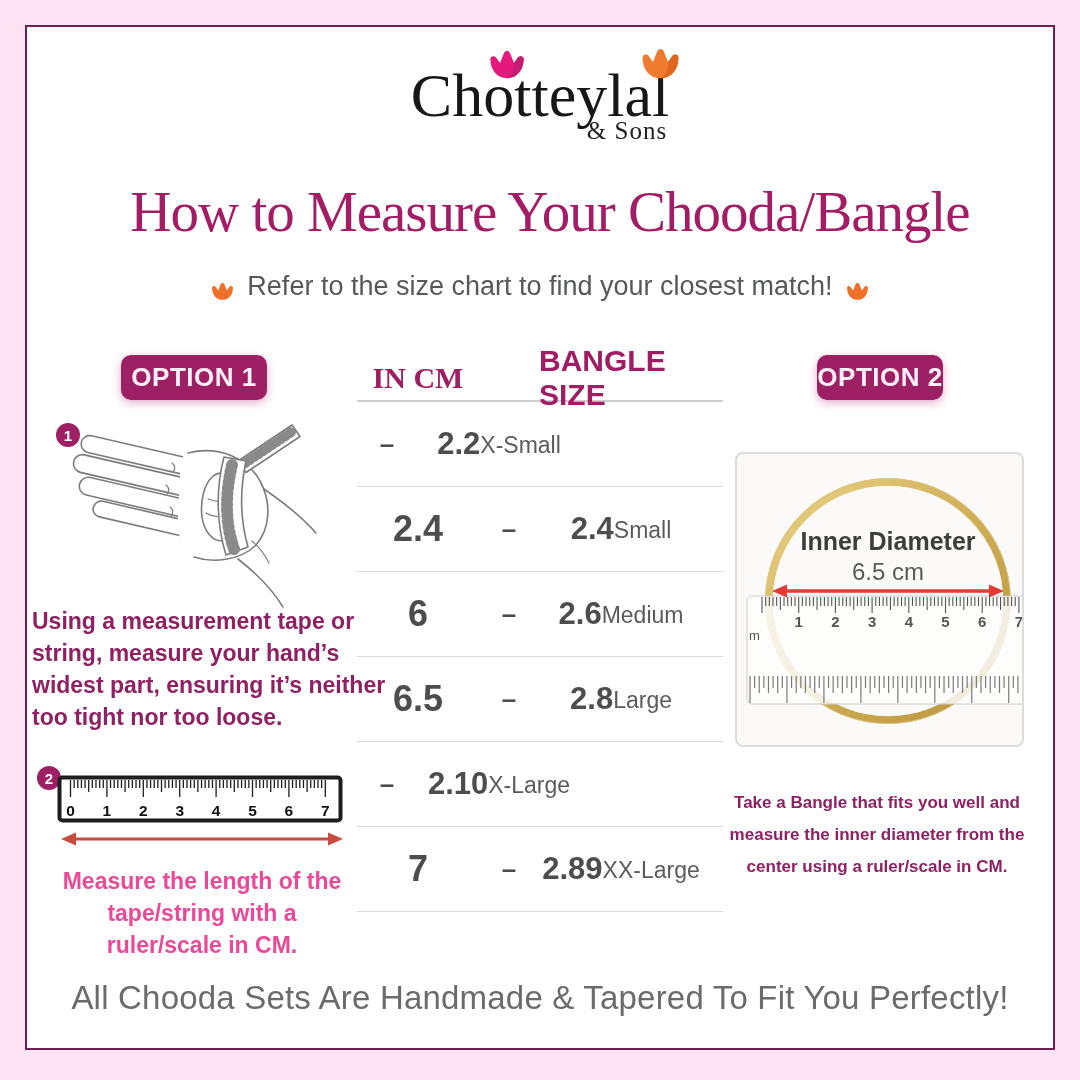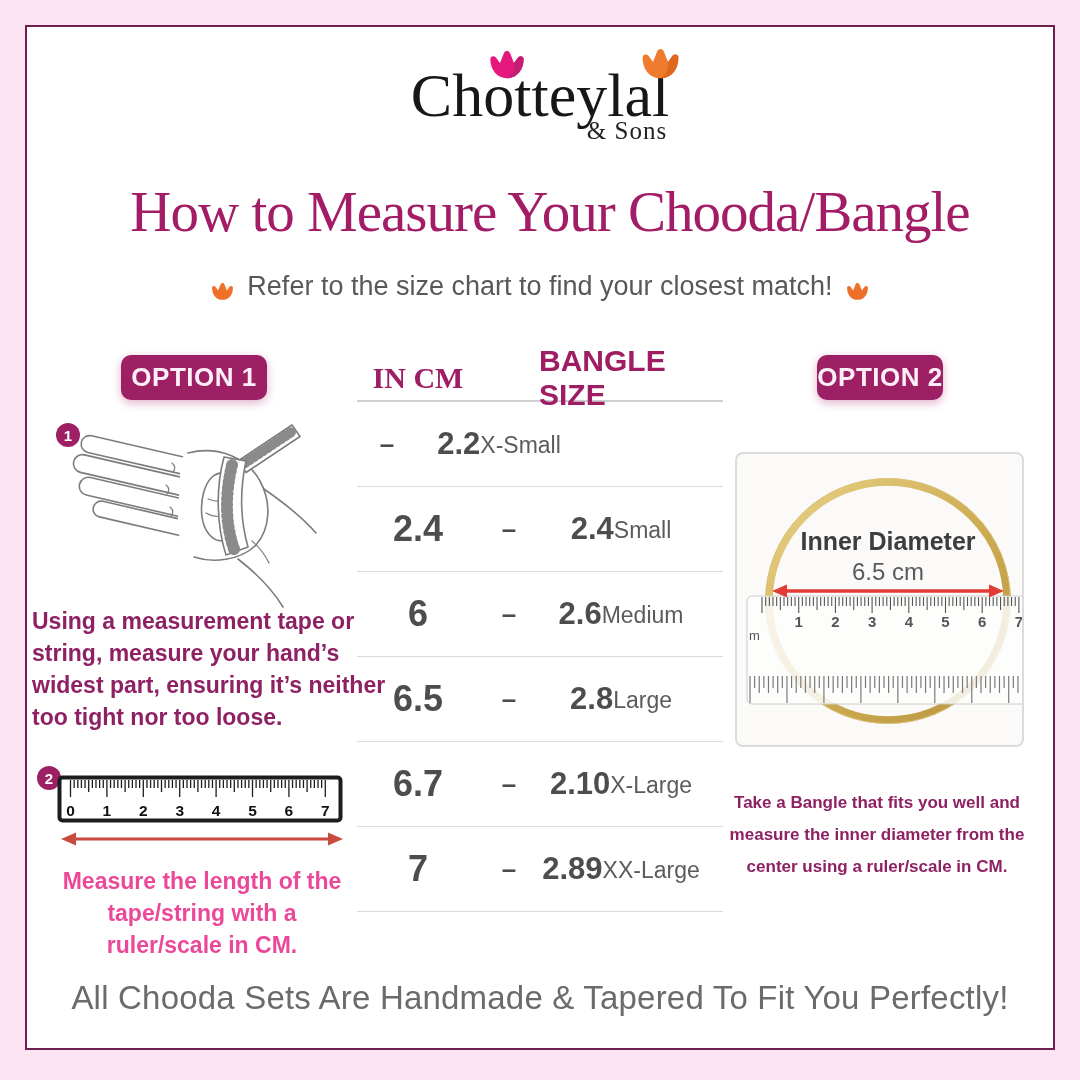--- a/index.html
+++ b/index.html
@@ -172,21 +172,20 @@
     </div>
     <div class="trow">
       <div class="cm-val">6.5</div>
       <div class="dash">–</div>
       <div class="size-cell">
           <span class="size-val">2.8</span>
           <span class="size-label">Large</span>
         </div>
     </div>
     <div class="trow">
-      <div class="cm-val">6.7</div>
       <div class="dash">–</div>
       <div class="size-cell">
           <span class="size-val">2.10</span>
           <span class="size-label">X-Large</span>
         </div>
     </div>
     <div class="trow">
       <div class="cm-val">7</div>
       <div class="dash">–</div>
       <div class="size-cell">

